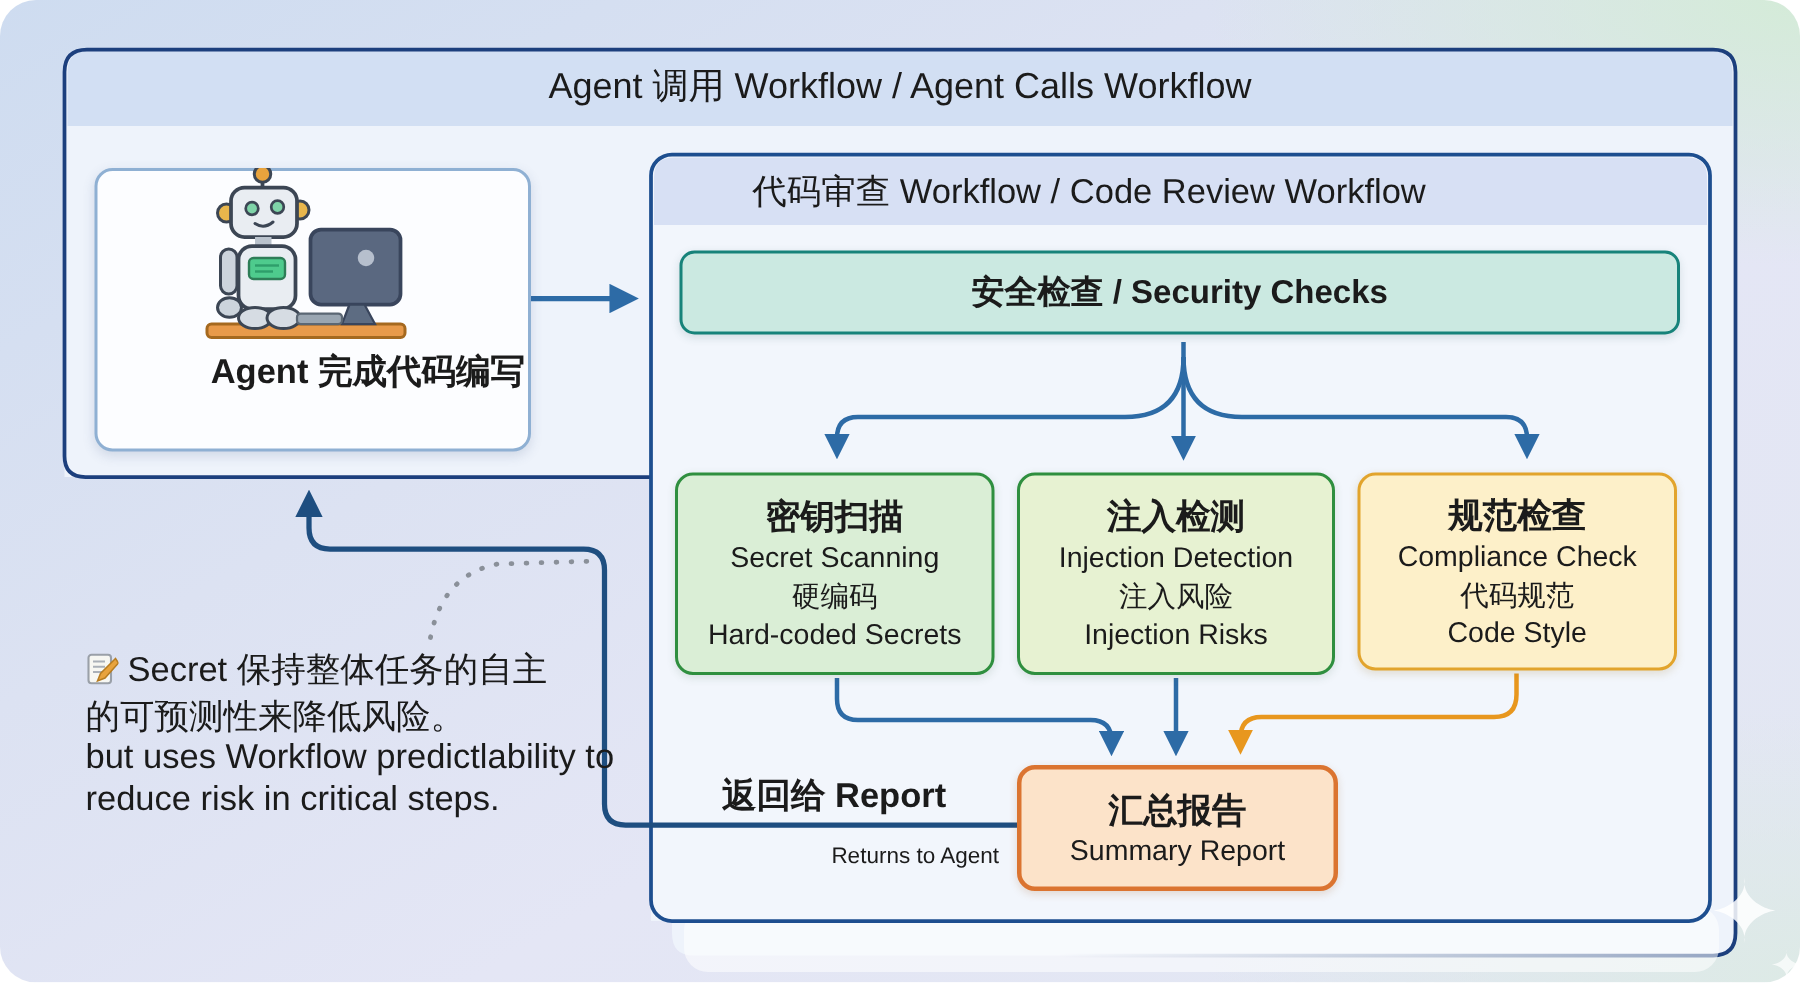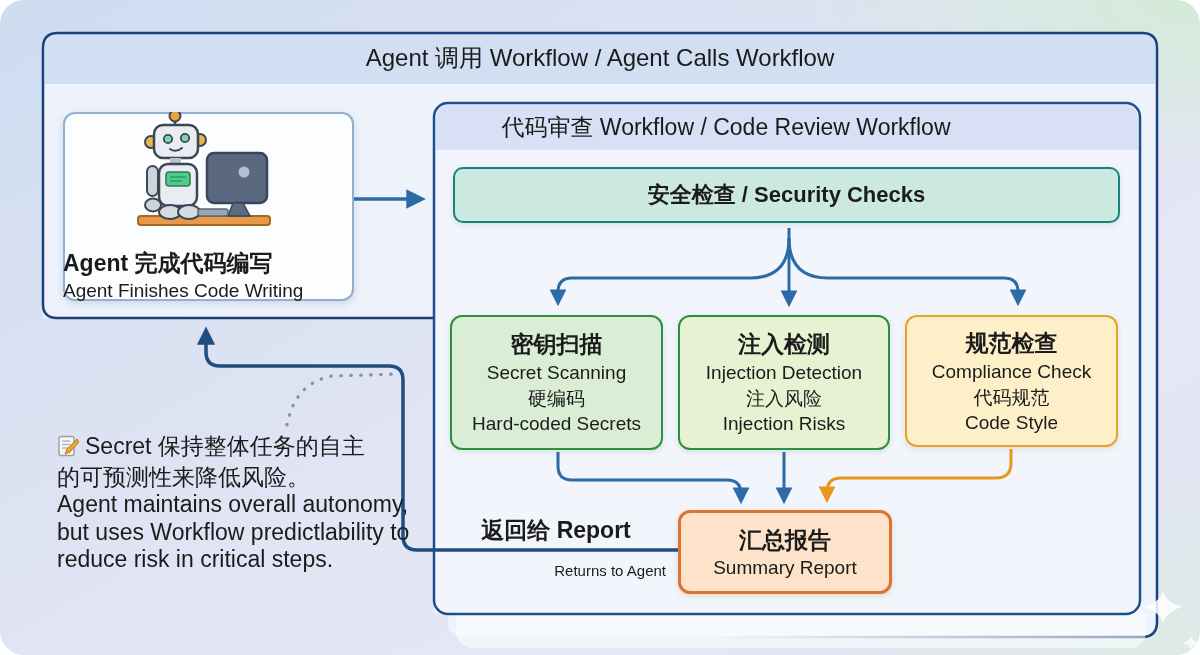--- a/index.html
+++ b/index.html
@@ -14,21 +14,21 @@
   svg.layer{position:absolute;left:0;top:0;z-index:1;}
   .node{position:absolute;z-index:2;box-sizing:border-box;display:flex;
         flex-direction:column;align-items:center;justify-content:center;
         text-align:center;border-radius:12px;}
   .title{position:absolute;z-index:2;text-align:center;font-weight:normal;}
   .outer-title{left:43px;top:38px;width:1114px;font-size:24px;line-height:40px;}
   .inner-title{left:434px;top:109px;width:584px;font-size:23px;line-height:36px;}
   .agent-box{left:63px;top:112px;width:287px;height:185px;background:#fcfdff;
      border:2px solid #8fb0d3;border-radius:12px;z-index:2;
      box-shadow:0 3px 8px rgba(70,95,140,.18);}
-  .agent-text{left:63px;top:248px;width:287px;z-index:3;text-align:left;}
+  .agent-text{left:63px;top:232px;width:287px;z-index:3;text-align:right;}
   .agent-text .zh{font-weight:bold;font-size:23px;line-height:30px;}
   .agent-text .en{font-size:19px;line-height:26px;}
   .security{left:453px;top:167px;width:667px;height:56px;background:#cbe9e1;
      border:2.5px solid #17837a;border-radius:10px;font-weight:bold;font-size:22px;
      box-shadow:0 2px 6px rgba(40,90,90,.15);}
   .check{width:213px;height:135px;padding:4px 6px;box-shadow:0 2px 6px rgba(60,100,70,.15);}
   .check .zh{font-weight:bold;font-size:23px;line-height:31px;}
   .check .en{font-size:19px;line-height:26px;}
   .check .sub{font-size:19px;line-height:25px;}
   .c1{left:450px;top:315px;background:#daeed6;border:2.5px solid #2f8f3f;}
@@ -131,21 +131,20 @@
   <rect x="47" y="54" width="11" height="30" rx="5.5" fill="#ccd4dc" stroke="#3c4654" stroke-width="2"></rect>
   <ellipse cx="53" cy="93" rx="8" ry="6.5" fill="#ccd4dc" stroke="#3c4654" stroke-width="2"></ellipse>
 
   <ellipse cx="70" cy="100" rx="11" ry="7" fill="#d6dce3" stroke="#3c4654" stroke-width="2"></ellipse>
   <ellipse cx="89" cy="100" rx="11" ry="7" fill="#d6dce3" stroke="#3c4654" stroke-width="2"></ellipse>
 
   <rect x="98" y="97" width="30" height="7" rx="2.5" fill="#9aa6b2" stroke="#5b6774" stroke-width="1.5"></rect>
 </svg>
 <div class="agent-text abs">
   <div class="zh">Agent 完成代码编写</div>
-  <div class="en">Agent Finishes Code Writing</div>
 </div>
 
 <div class="node security">
   <div>安全检查 / Security Checks</div>
 </div>
 
 <div class="node check c1">
   <div class="zh">密钥扫描</div>
   <div class="en">Secret Scanning</div>
   <div class="sub">硬编码</div>
@@ -174,16 +173,15 @@
 
 <div class="note abs">
   <div class="ln"><span class="memo"><svg width="22" height="22" viewBox="0 0 22 22">
           <rect x="2" y="1.5" width="15" height="19" rx="2" fill="#f7f7f2" stroke="#9aa0a8" stroke-width="1.4"></rect>
           <line x1="5" y1="6" x2="13" y2="6" stroke="#aab0b8" stroke-width="1.3"></line>
           <line x1="5" y1="9.5" x2="13" y2="9.5" stroke="#aab0b8" stroke-width="1.3"></line>
           <line x1="5" y1="13" x2="11" y2="13" stroke="#aab0b8" stroke-width="1.3"></line>
           <path d="M20 4 L10 14 L8 19 L13 17 L22 7 Z" fill="#e8a33d" stroke="#b77d22" stroke-width="1"></path>
         </svg></span><span>Secret 保持整体任务的自主</span></div>
   <div class="ln">的可预测性来降低风险。</div>
-  <div class="ln">Agent maintains overall autonomy,</div>
   <div class="ln">but uses Workflow predictlability to</div>
   <div class="ln">reduce risk in critical steps.</div>
 </div>
 
 </body></html>

